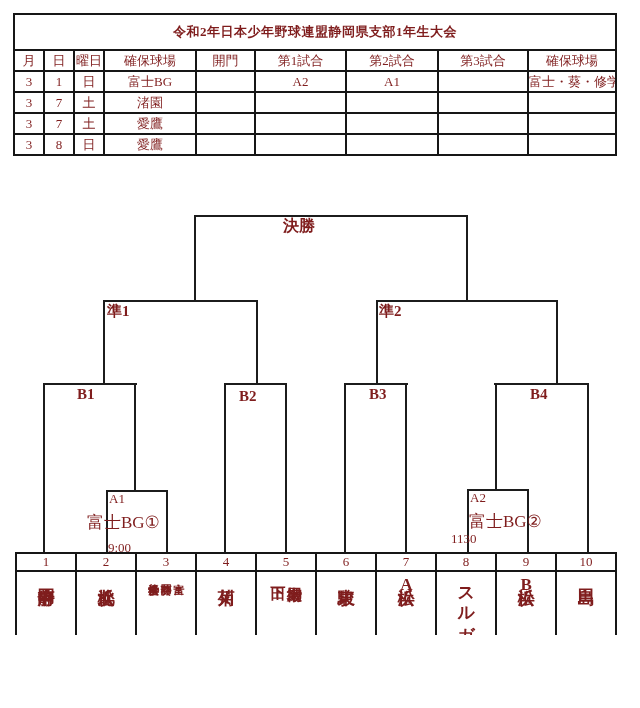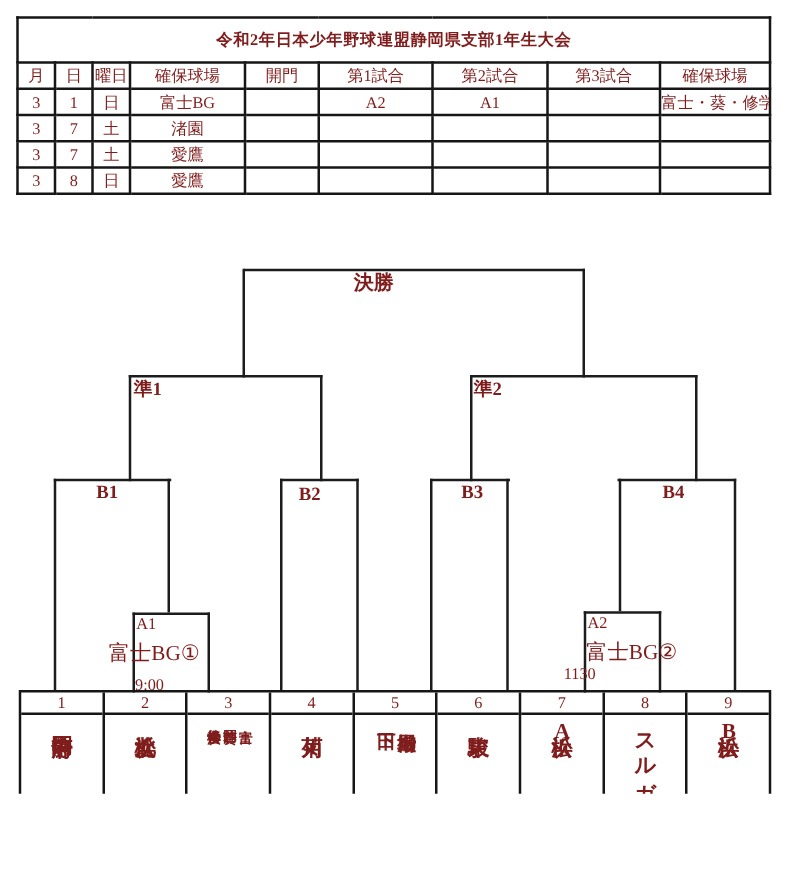--- a/index.html
+++ b/index.html
@@ -213,15 +213,21 @@
       <div class="team-name-wrap">
           <div class="team-name">スルガ</div>
         </div>
     </div>
     <div class="team-cell">
       <div class="team-num">9</div>
       <div class="team-name-wrap">
           <div class="team-name">浜松B</div>
         </div>
     </div>
+    <div class="team-cell">
+      <div class="team-num">10</div>
+      <div class="team-name-wrap">
+          <div class="team-name">島田</div>
+        </div>
+    </div>
   </div>
 
 </div>
 
 </body></html>

